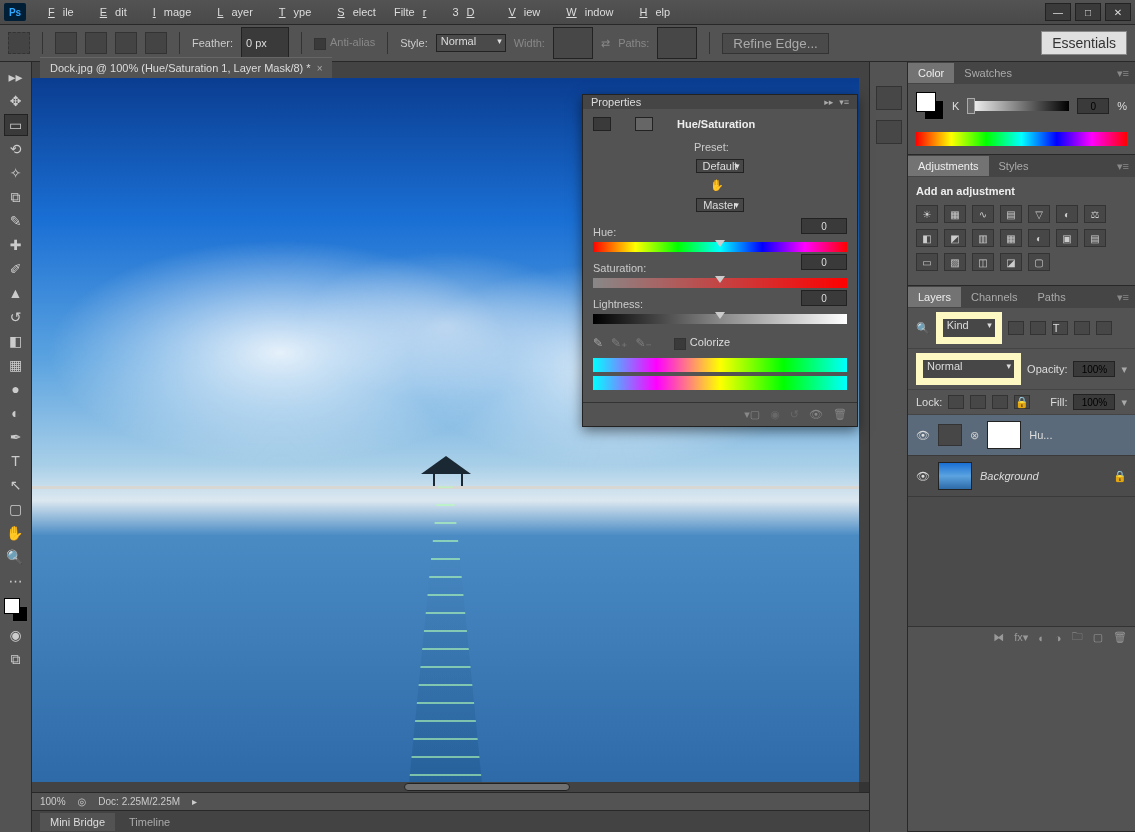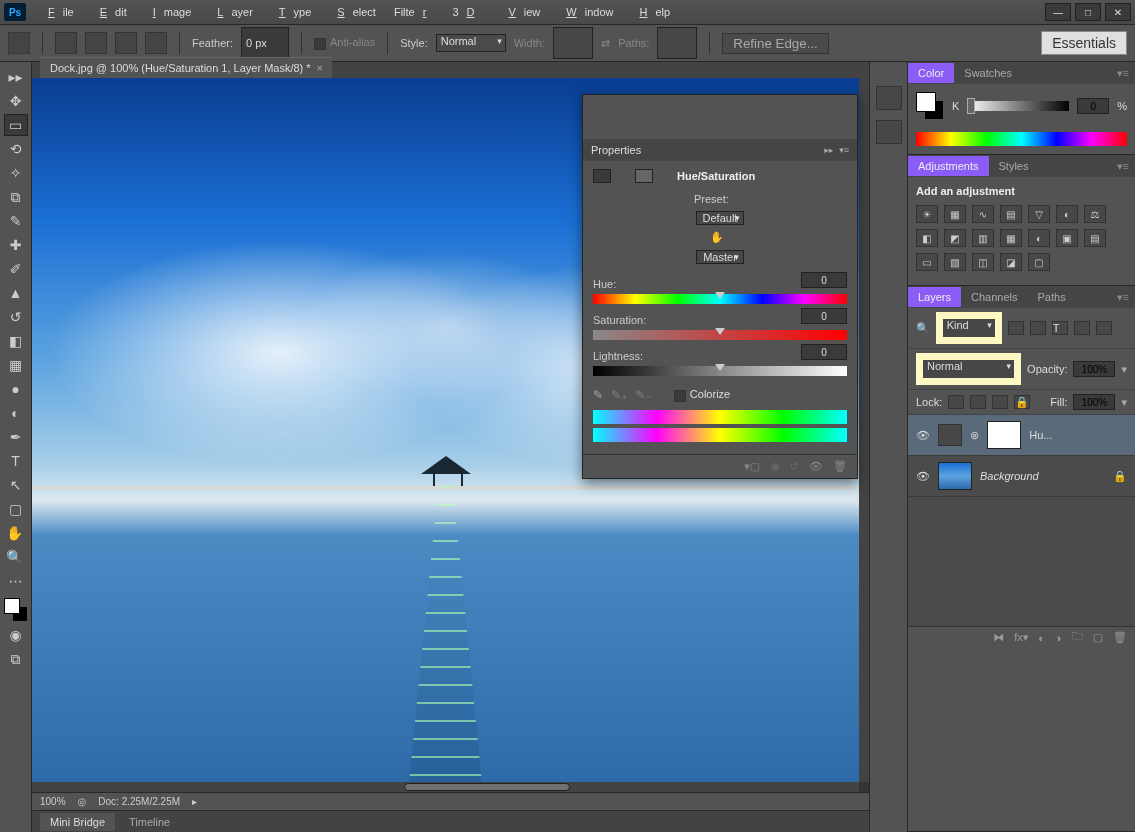--- a/index.html
+++ b/index.html
@@ -43,49 +43,49 @@
 .hut::after{content:""; position:absolute; bottom:0; left:12px; width:26px; height:14px; border-left:2px solid #1a2833; border-right:2px solid #1a2833;}
 .scroll-v { position:absolute; right:0; top:0; bottom:10px; width:10px; background:#434343;}
 .scroll-h { position:absolute; bottom:0; left:0; right:10px; height:10px; background:#434343; display:flex; align-items:center;}
 .scroll-h .thumb { position:absolute; left:45%; width:20%; height:8px; top:1px; background:#707070; border-radius:4px;}
 .status { height:18px; background:#535353; border-top:1px solid #282828; display:flex; align-items:center; padding:0 8px; gap:12px; font-size:10px; color:#ccc;}
 .footer-tabs { height:22px; background:#434343; border-top:1px solid #282828; display:flex; align-items:center; padding:0 8px; gap:4px; font-size:11px;}
 .footer-tabs span { padding:3px 10px; background:#535353; color:#ddd;}
 .footer-tabs span.inactive { background:transparent; color:#aaa;}
 
 .props { position:absolute; top:94px; left:582px; width:276px; background:#535353; border:1px solid #222; box-shadow:0 4px 12px rgba(0,0,0,0.5); z-index:50;}
-.props-head { height:22px; background:#454545; display:flex; align-items:center; padding:0 8px; color:#ddd;margin-top:44px;}
+.props-head { height:14px; background:#454545; display:flex; align-items:center; padding:0 8px; color:#ddd;}
 .props-head .icons { margin-left:auto; display:flex; gap:6px; color:#aaa; font-size:9px;}
 .props-body { padding:8px 10px; }
 .props-title { display:flex; align-items:center; gap:24px; font-weight:bold; color:#eee; margin-bottom:10px;}
 .props-title .chip { width:18px; height:14px; background:#3a3a3a; border:1px solid #222;}
 .prow { display:flex; align-items:center; gap:6px; margin:6px 0;flex-direction:column;}
 .prow label { width:52px; color:#ccc;}
 .pselect { flex:1; height:18px; background:#474747; border:1px solid #222; padding:0 6px; position:relative; color:#ddd;}
 .pselect::after{content:"▾"; position:absolute; right:4px; top:1px; font-size:9px;}
 .pslider-label { color:#ccc; margin-top:8px;}
 .pslider { height:10px; margin:4px 0 2px; position:relative;}
 .pslider.hue { background: linear-gradient(90deg, #f00,#ff0,#0f0,#0ff,#00f,#f0f,#f00);}
 .pslider.sat { background: linear-gradient(90deg, #888,#f00);}
 .pslider.lig { background: linear-gradient(90deg, #000,#888,#fff);}
 .pslider .handle { position:absolute; left:50%; top:-2px; width:0; height:0; border-left:5px solid transparent; border-right:5px solid transparent; border-top:7px solid #ccc; transform:translateX(-50%);}
-.pval-row { display:flex; justify-content:space-between; align-items:center;}
+.pval-row { display:flex; justify-content:space-between; }
 .pval { width:46px; height:16px; background:#3a3a3a; border:1px solid #222; text-align:center; color:#ddd; font-size:10px;}
 .peyedrop { display:flex; gap:8px; margin:12px 0 8px; align-items:center;}
 .peyedrop .ico { color:#aaa; font-size:12px;}
 .pbar { height:14px; background: linear-gradient(90deg,#0ff,#f0f,#ff0,#0f0,#0ff); margin:4px 0;}
 .pfoot { height:24px; border-top:1px solid #333; display:flex; align-items:center; justify-content:flex-end; gap:10px; padding:0 10px; color:#888; font-size:11px;}
 
 .rcol { width:38px; background:#535353; border-left:1px solid #282828; display:flex; flex-direction:column; align-items:center; padding-top:24px; gap:10px;}
 .rcol .rbtn { width:26px; height:24px; background:#474747; border:1px solid #333;}
 .panels { width:228px; background:#535353; border-left:1px solid #282828; display:flex; flex-direction:column;}
 .panel { border-bottom:1px solid #282828;}
 .ptabs { height:22px; background:#454545; display:flex; align-items:center;}
 .ptabs span { padding:4px 10px; color:#aaa; font-size:11px;}
-.ptabs span.active { background:#8b5cf6; color:#eee;}
+.ptabs span.active { background:#737373; color:#eee;}
 .ptabs .menu-ic { margin-left:auto; padding:0 6px; color:#888;}
 .color-body { padding:8px; display:flex; align-items:center; gap:8px;}
 .color-sw { width:28px; height:28px; position:relative;}
 .color-sw .fg{position:absolute;width:20px;height:20px;background:#fff;border:1px solid #000;top:0;left:0;z-index:2;}
 .color-sw .bg{position:absolute;width:20px;height:20px;background:#000;border:1px solid #555;bottom:0;right:0;}
 .kslider { flex:1; height:10px; background:linear-gradient(90deg,#fff,#000); position:relative;}
 .kslider .h { position:absolute; left:0; top:-3px; width:8px; height:16px; border:1px solid #aaa; background:#666;}
 .color-strip { height:14px; background: linear-gradient(90deg,#f00,#ff0,#0f0,#0ff,#00f,#f0f,#f00); margin:4px 8px 8px;}
 .adj-body { padding:8px;}
 .adj-body .title { color:#eee; font-weight:bold; margin-bottom:8px;}

